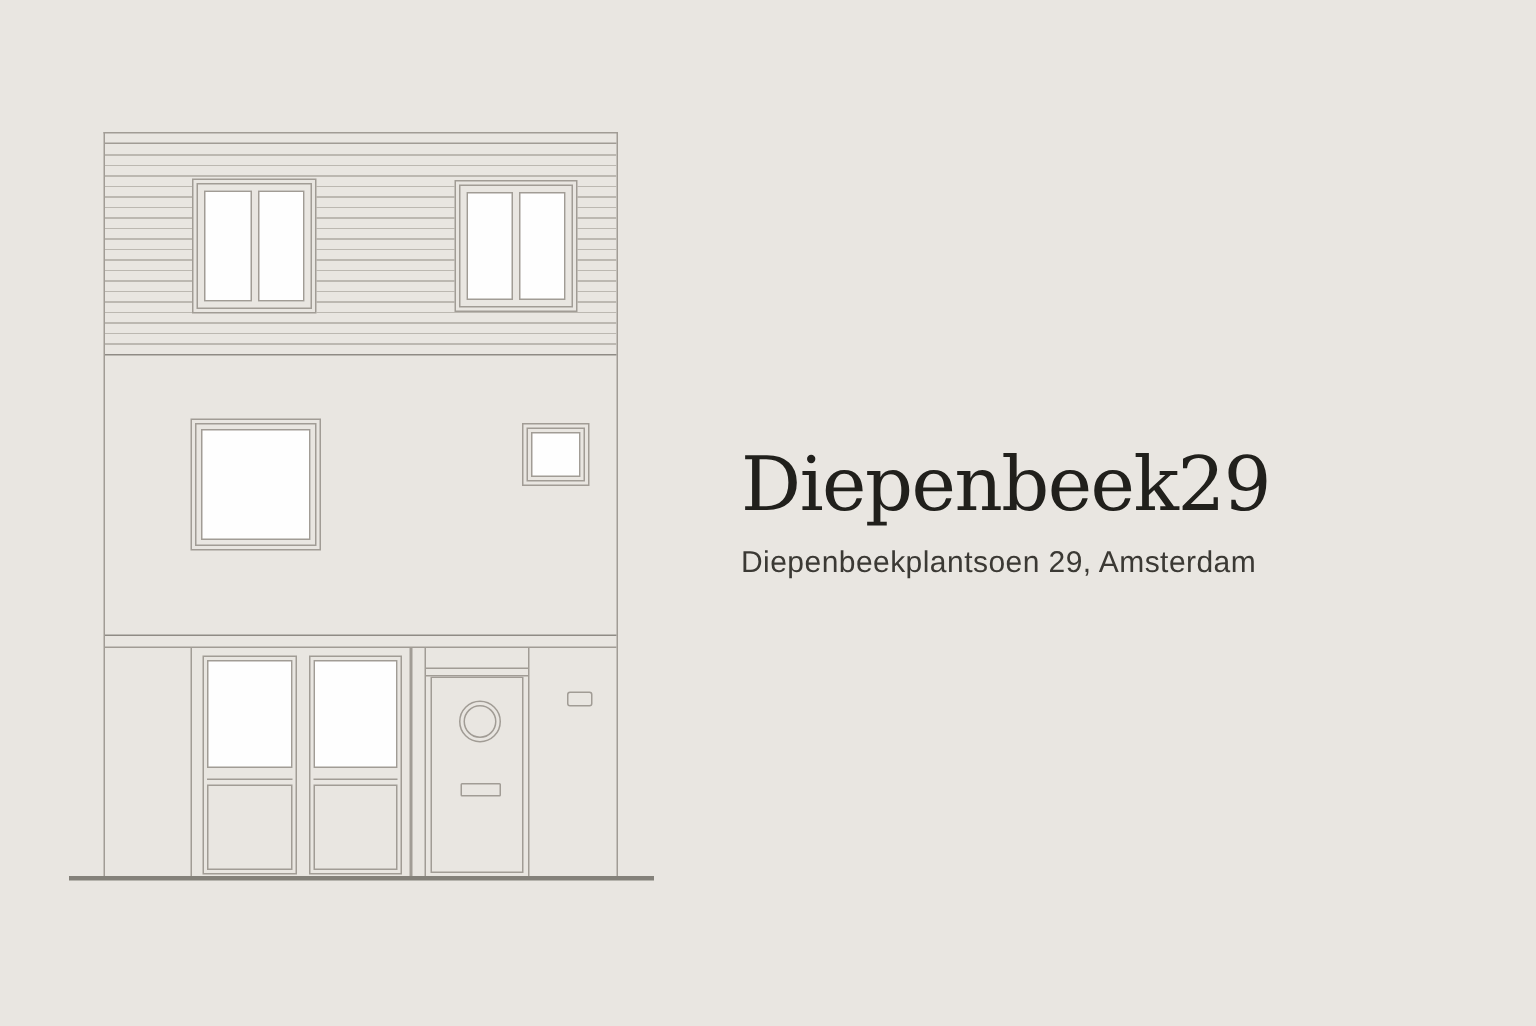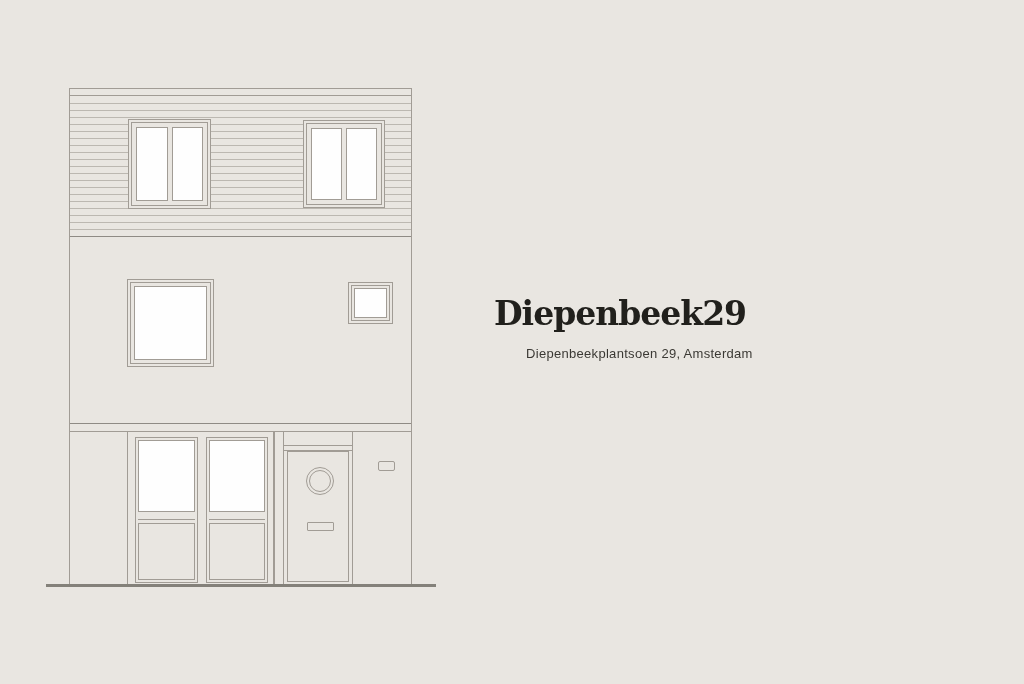--- a/index.html
+++ b/index.html
@@ -63,24 +63,24 @@
             border:1px solid var(--line);background:var(--bg);}
   .letterbox{position:absolute;left:19px;top:70px;width:27px;height:9px;
              border:1px solid var(--line);border-radius:1px;}
   .plaque{position:absolute;left:308px;top:372px;width:17px;height:10px;
           border:1px solid var(--line);border-radius:2px;}
 
   .ground-line{position:absolute;left:46px;top:584px;width:390px;height:3px;background:var(--ground);}
 
   
   .text-block{position:absolute;left:494px;top:297px;width:440px;}
-  .title{font-family:"DejaVu Serif","Liberation Serif",serif;font-weight:700;
-         font-size:33px;line-height:1.04;letter-spacing:-1px;color:var(--title-color);}
-  .subtitle{margin-top:15px;font-family:"Liberation Sans",sans-serif;font-size:13px;
-            letter-spacing:.3px;color:var(--subtitle-color);margin-left:32px;}
+  .title{font-family:"DejaVu Serif","Liberation Serif",serif;font-weight:400;
+         font-size:50px;line-height:1.04;letter-spacing:-1px;color:var(--title-color);}
+  .subtitle{margin-top:15px;font-family:"Liberation Sans",sans-serif;font-size:20px;
+            letter-spacing:.3px;color:var(--subtitle-color);}
 </style>
 </head>
 <body>
 
 <div class="illustration">
   <div class="house">
 
     <div class="fascia"></div>
     <div class="siding"></div>
 

